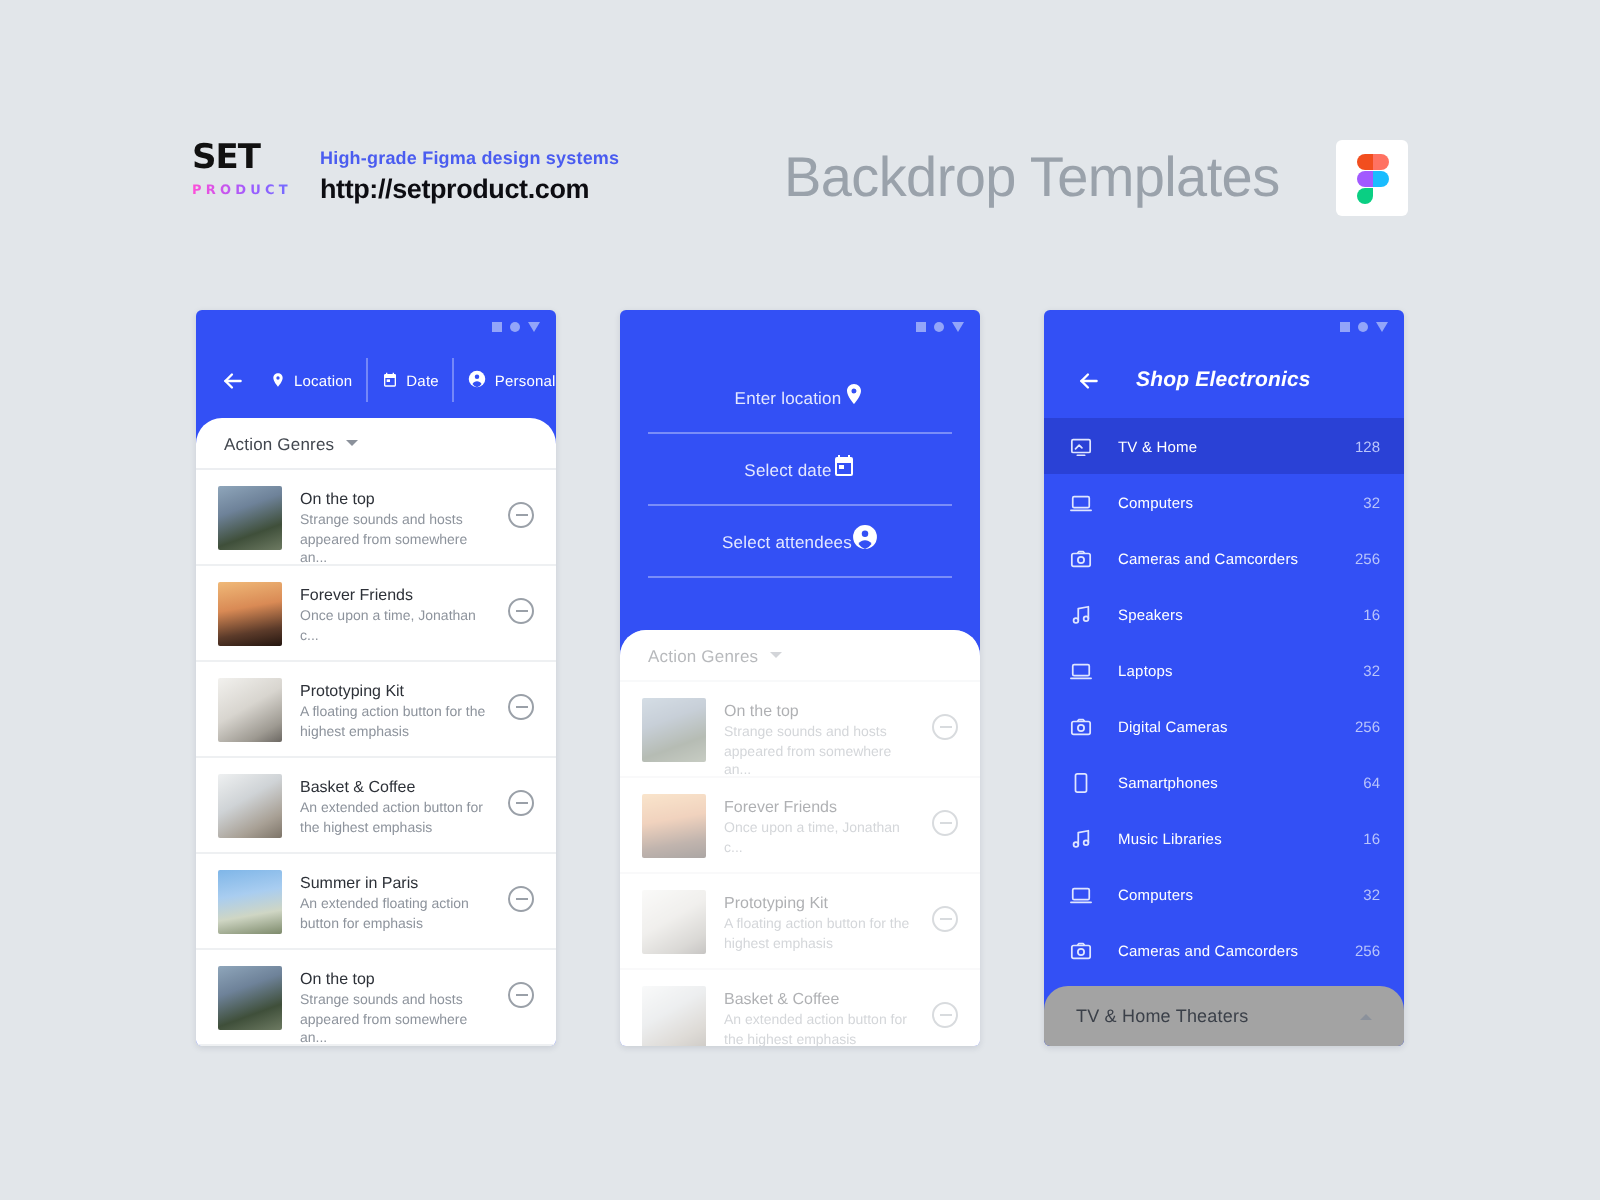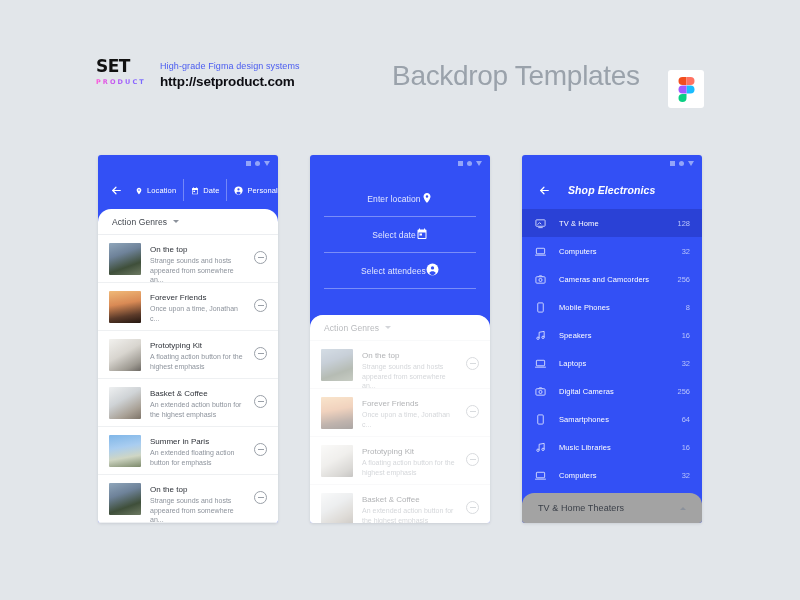--- a/index.html
+++ b/index.html
@@ -6,42 +6,42 @@
   html, body {
     width: 800px; height: 600px;
     font-family: "Liberation Sans", sans-serif;
     background: #e2e6ea;
     overflow: hidden;
   }
   .canvas { position: relative; width: 800px; height: 600px; }
 
   
   .brandbar {
-    position: absolute; left: 0; top: 48px;
+    position: absolute; left: 0; top: 61px;
     width: 800px; height: 60px;
     display: flex; align-items: center;
   }
   .logo-block { position: absolute; left: 96px; top: 10px; width: 66px; }
   .logo-set {
     font-family: "DejaVu Sans", sans-serif;
     font-weight: 900; font-size: 17px; letter-spacing: -0.5px;
     color: #111; line-height: 17px;
   }
   .logo-product {
     font-family: "DejaVu Sans", sans-serif;
     font-weight: 700; font-size: 6.5px; letter-spacing: 2.1px;
     line-height: 10px; margin-top: 2px;
     background: linear-gradient(90deg,#ff4fd8 0%, #9b5cff 45%, #4f7bff 100%);
     -webkit-background-clip: text; background-clip: text;
     color: transparent;
     text-decoration: underline;
   }
   .brand-text { position: absolute; left: 160px; top: 12px; }
   .brand-tag {
-    font-size: 9px; color: #4a5cf0; font-weight: 400;
+    font-size: 9px; color: #4a5cf0; font-weight: 700;
     line-height: 12px; letter-spacing: 0.1px;
   }
   .brand-url {
     font-size: 13.5px; color: #0d0d12; font-weight: 700;
     line-height: 18px; margin-top: 1px; letter-spacing: -0.2px;
   }
   .page-title {
     position: absolute; left: 392px; top: 8px;
     font-size: 28px; color: #9aa2ab; font-weight: 400;
     letter-spacing: -0.3px; line-height: 40px;
@@ -458,29 +458,20 @@
               <circle cx="12" cy="13" r="3.4"></circle>
               <path d="M8 6l1.5-2h5L16 6" stroke-linejoin="round"></path>
             </svg>
           </span>
           <span class="cat-label">Cameras and Camcorders</span>
           <span class="cat-count">256</span>
         </div>
         <div class="cat-row">
           <span class="cat-icon">
             <svg width="11" height="11" viewBox="0 0 24 24" fill="none" stroke="#dfe5ff" stroke-width="1.9">
-              <rect x="6" y="2" width="12" height="20" rx="2"></rect>
-            </svg>
-          </span>
-          <span class="cat-label">Mobile Phones</span>
-          <span class="cat-count">8</span>
-        </div>
-        <div class="cat-row">
-          <span class="cat-icon">
-            <svg width="11" height="11" viewBox="0 0 24 24" fill="none" stroke="#dfe5ff" stroke-width="1.9">
               <path d="M9 18V5l11-2v13" stroke-linejoin="round"></path>
               <circle cx="6.5" cy="18" r="2.6"></circle>
               <circle cx="17.5" cy="16" r="2.6"></circle>
             </svg>
           </span>
           <span class="cat-label">Speakers</span>
           <span class="cat-count">16</span>
         </div>
         <div class="cat-row">
           <span class="cat-icon">

